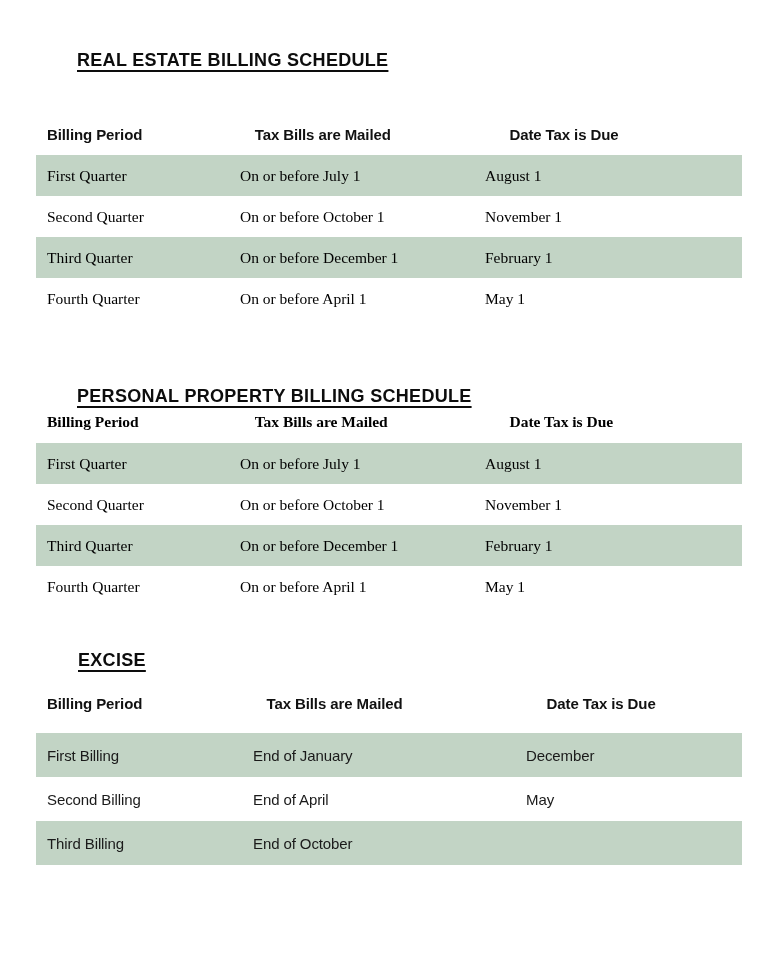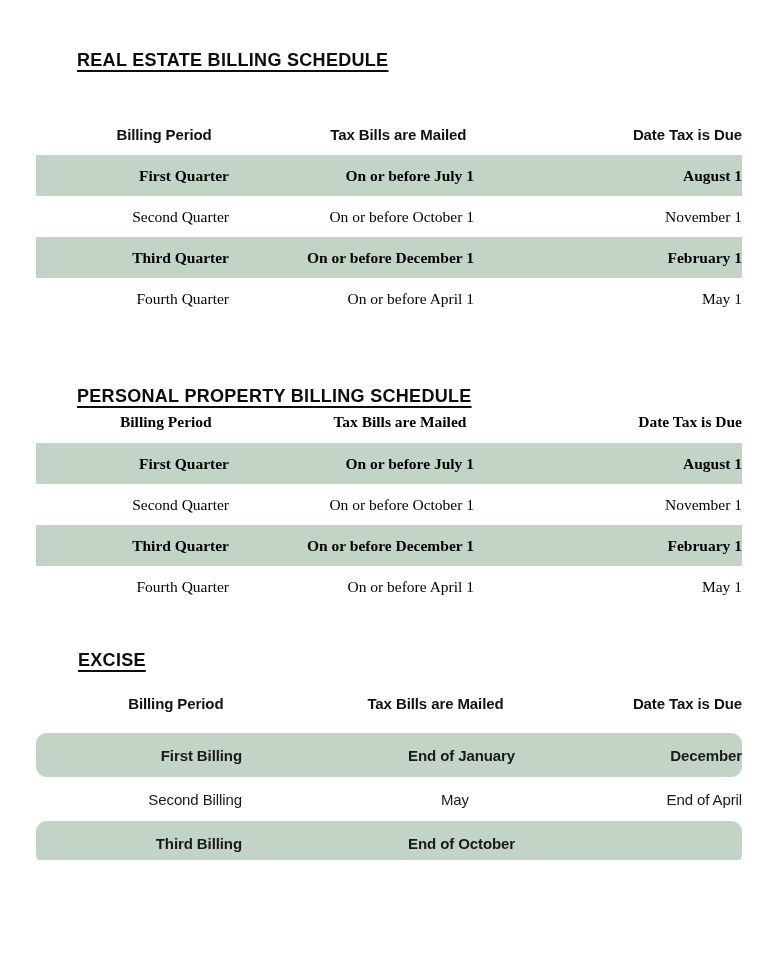--- a/index.html
+++ b/index.html
@@ -1,25 +1,24 @@
 <!DOCTYPE html>
 <html style="--row-green: #c2d4c5; --page-bg: #ffffff;"><head>
 <meta charset="utf-8">
 <style>
   :root { --row-green: #c2d4c5; --page-bg: #ffffff; }
   * { margin: 0; padding: 0; box-sizing: border-box; }
   html, body { background: #ffffff; }
   .page {
     position: relative;
     width: 775px;
-    height: 860px;
+    height: 957px;
     background: var(--page-bg);
     font-family: "Liberation Sans", sans-serif;
     overflow: hidden;
-    text-align: right;
   }
   .section-title {
     position: absolute;
     font-family: "Liberation Sans", sans-serif;
     font-weight: bold;
     font-size: 18px;
     letter-spacing: 0.3px;
     color: #0d0d0d;
     text-decoration: underline;
     text-decoration-thickness: 2px;
@@ -58,33 +57,33 @@
     letter-spacing: -0.1px;
     color: #111111;
   }
   .head-serif .cell {
     font-family: "Liberation Serif", serif;
     font-weight: bold;
     font-size: 15.5px;
     color: #000000;
   }
   .body-row { height: 41px; }
-  .body-row-tall { height: 44px; border-radius: 11px; }
+  .body-row-tall { height: 44px; }
   .body-serif .cell {
     font-family: "Liberation Serif", serif;
     font-size: 15.5px;
     color: #000000;
   }
   .body-sans .cell {
     font-family: "Liberation Sans", sans-serif;
     font-size: 15px;
     letter-spacing: -0.1px;
     color: #1a1a1a;
   }
-  .green { background: var(--row-green); font-weight: bold; }
+  .green { background: var(--row-green); }
   .t3 .head-row { height: 45px; align-items: flex-start; padding-top: 7px; }
 </style>
 </head>
 <body>
 
 <div class="page">
 
   <h2 class="section-title" style="left:77px; top:50px;">REAL ESTATE BILLING SCHEDULE</h2>
 
   <div class="schedule-table cols-a" style="top:113px;">
@@ -153,22 +152,22 @@
       <div class="cell c2">Tax Bills are Mailed</div>
       <div class="cell c3">Date Tax is Due</div>
     </div>
     <div class="trow body-row-tall body-sans green">
       <div class="cell c1">First Billing</div>
       <div class="cell c2">End of January</div>
       <div class="cell c3">December</div>
     </div>
     <div class="trow body-row-tall body-sans">
       <div class="cell c1">Second Billing</div>
+      <div class="cell c2">End of April</div>
       <div class="cell c3">May</div>
-      <div class="cell c2">End of April</div>
     </div>
     <div class="trow body-row-tall body-sans green">
       <div class="cell c1">Third Billing</div>
       <div class="cell c2">End of October</div>
     </div>
   </div>
 
 </div>
 
 </body></html>

